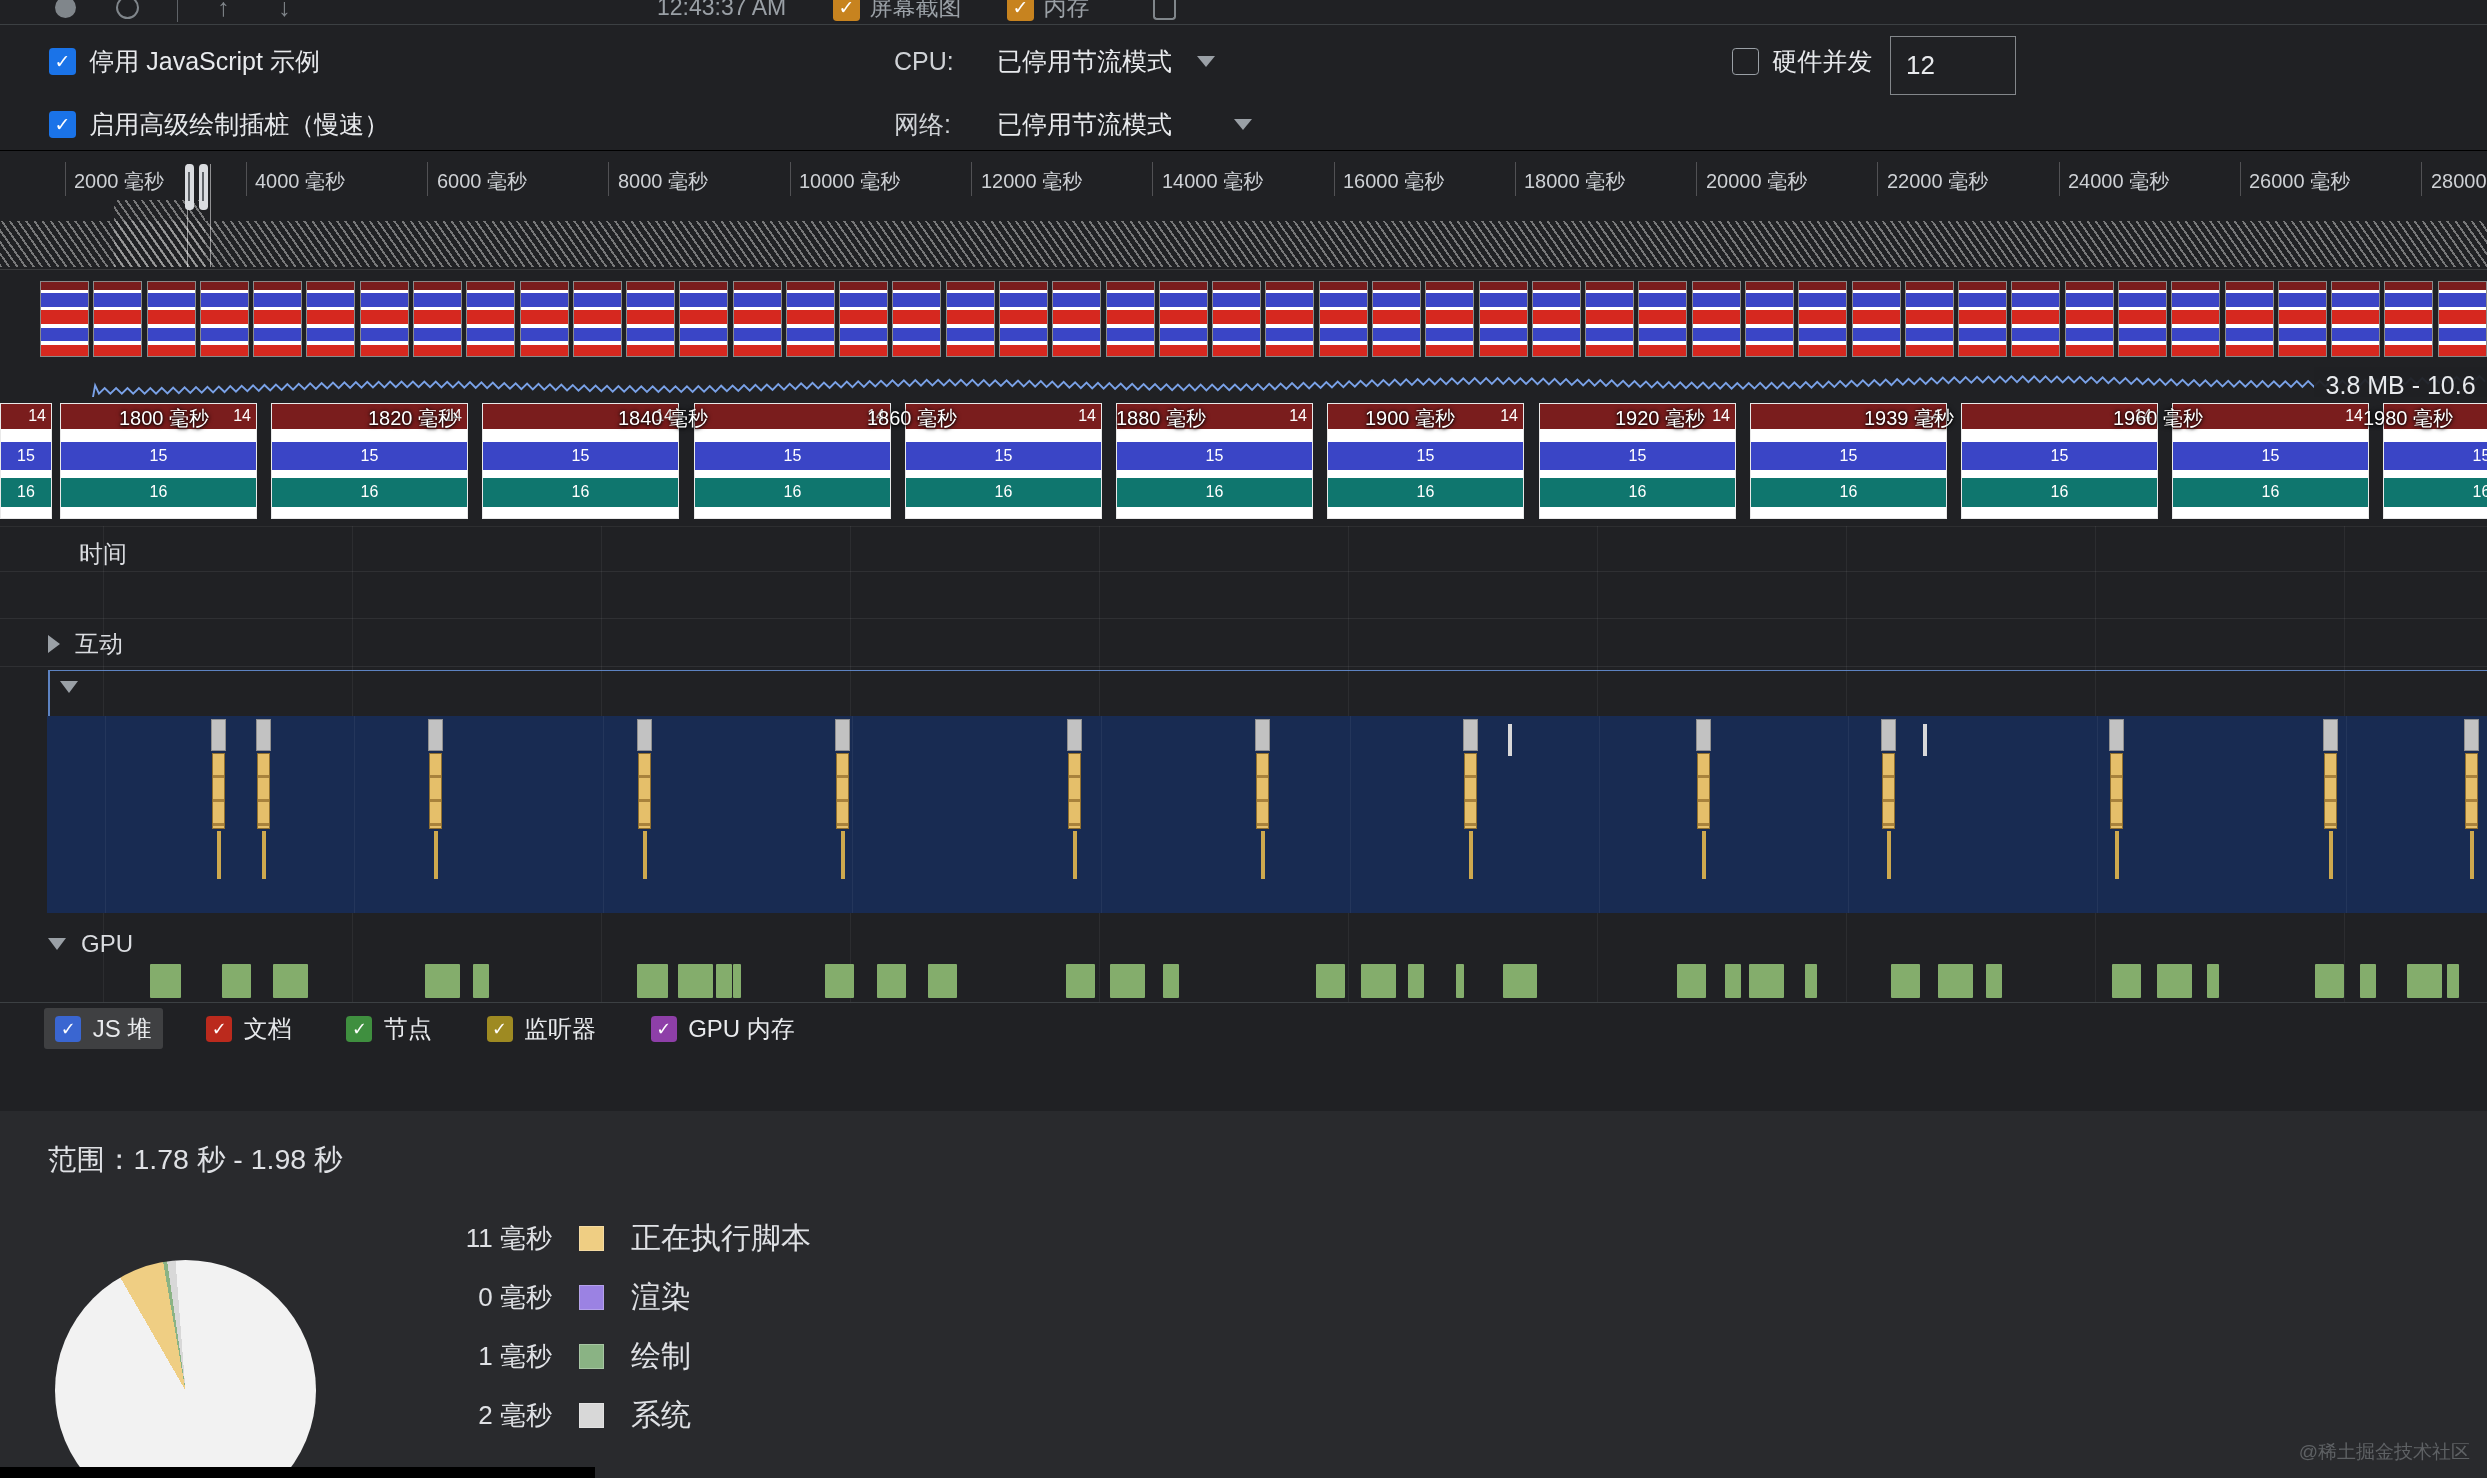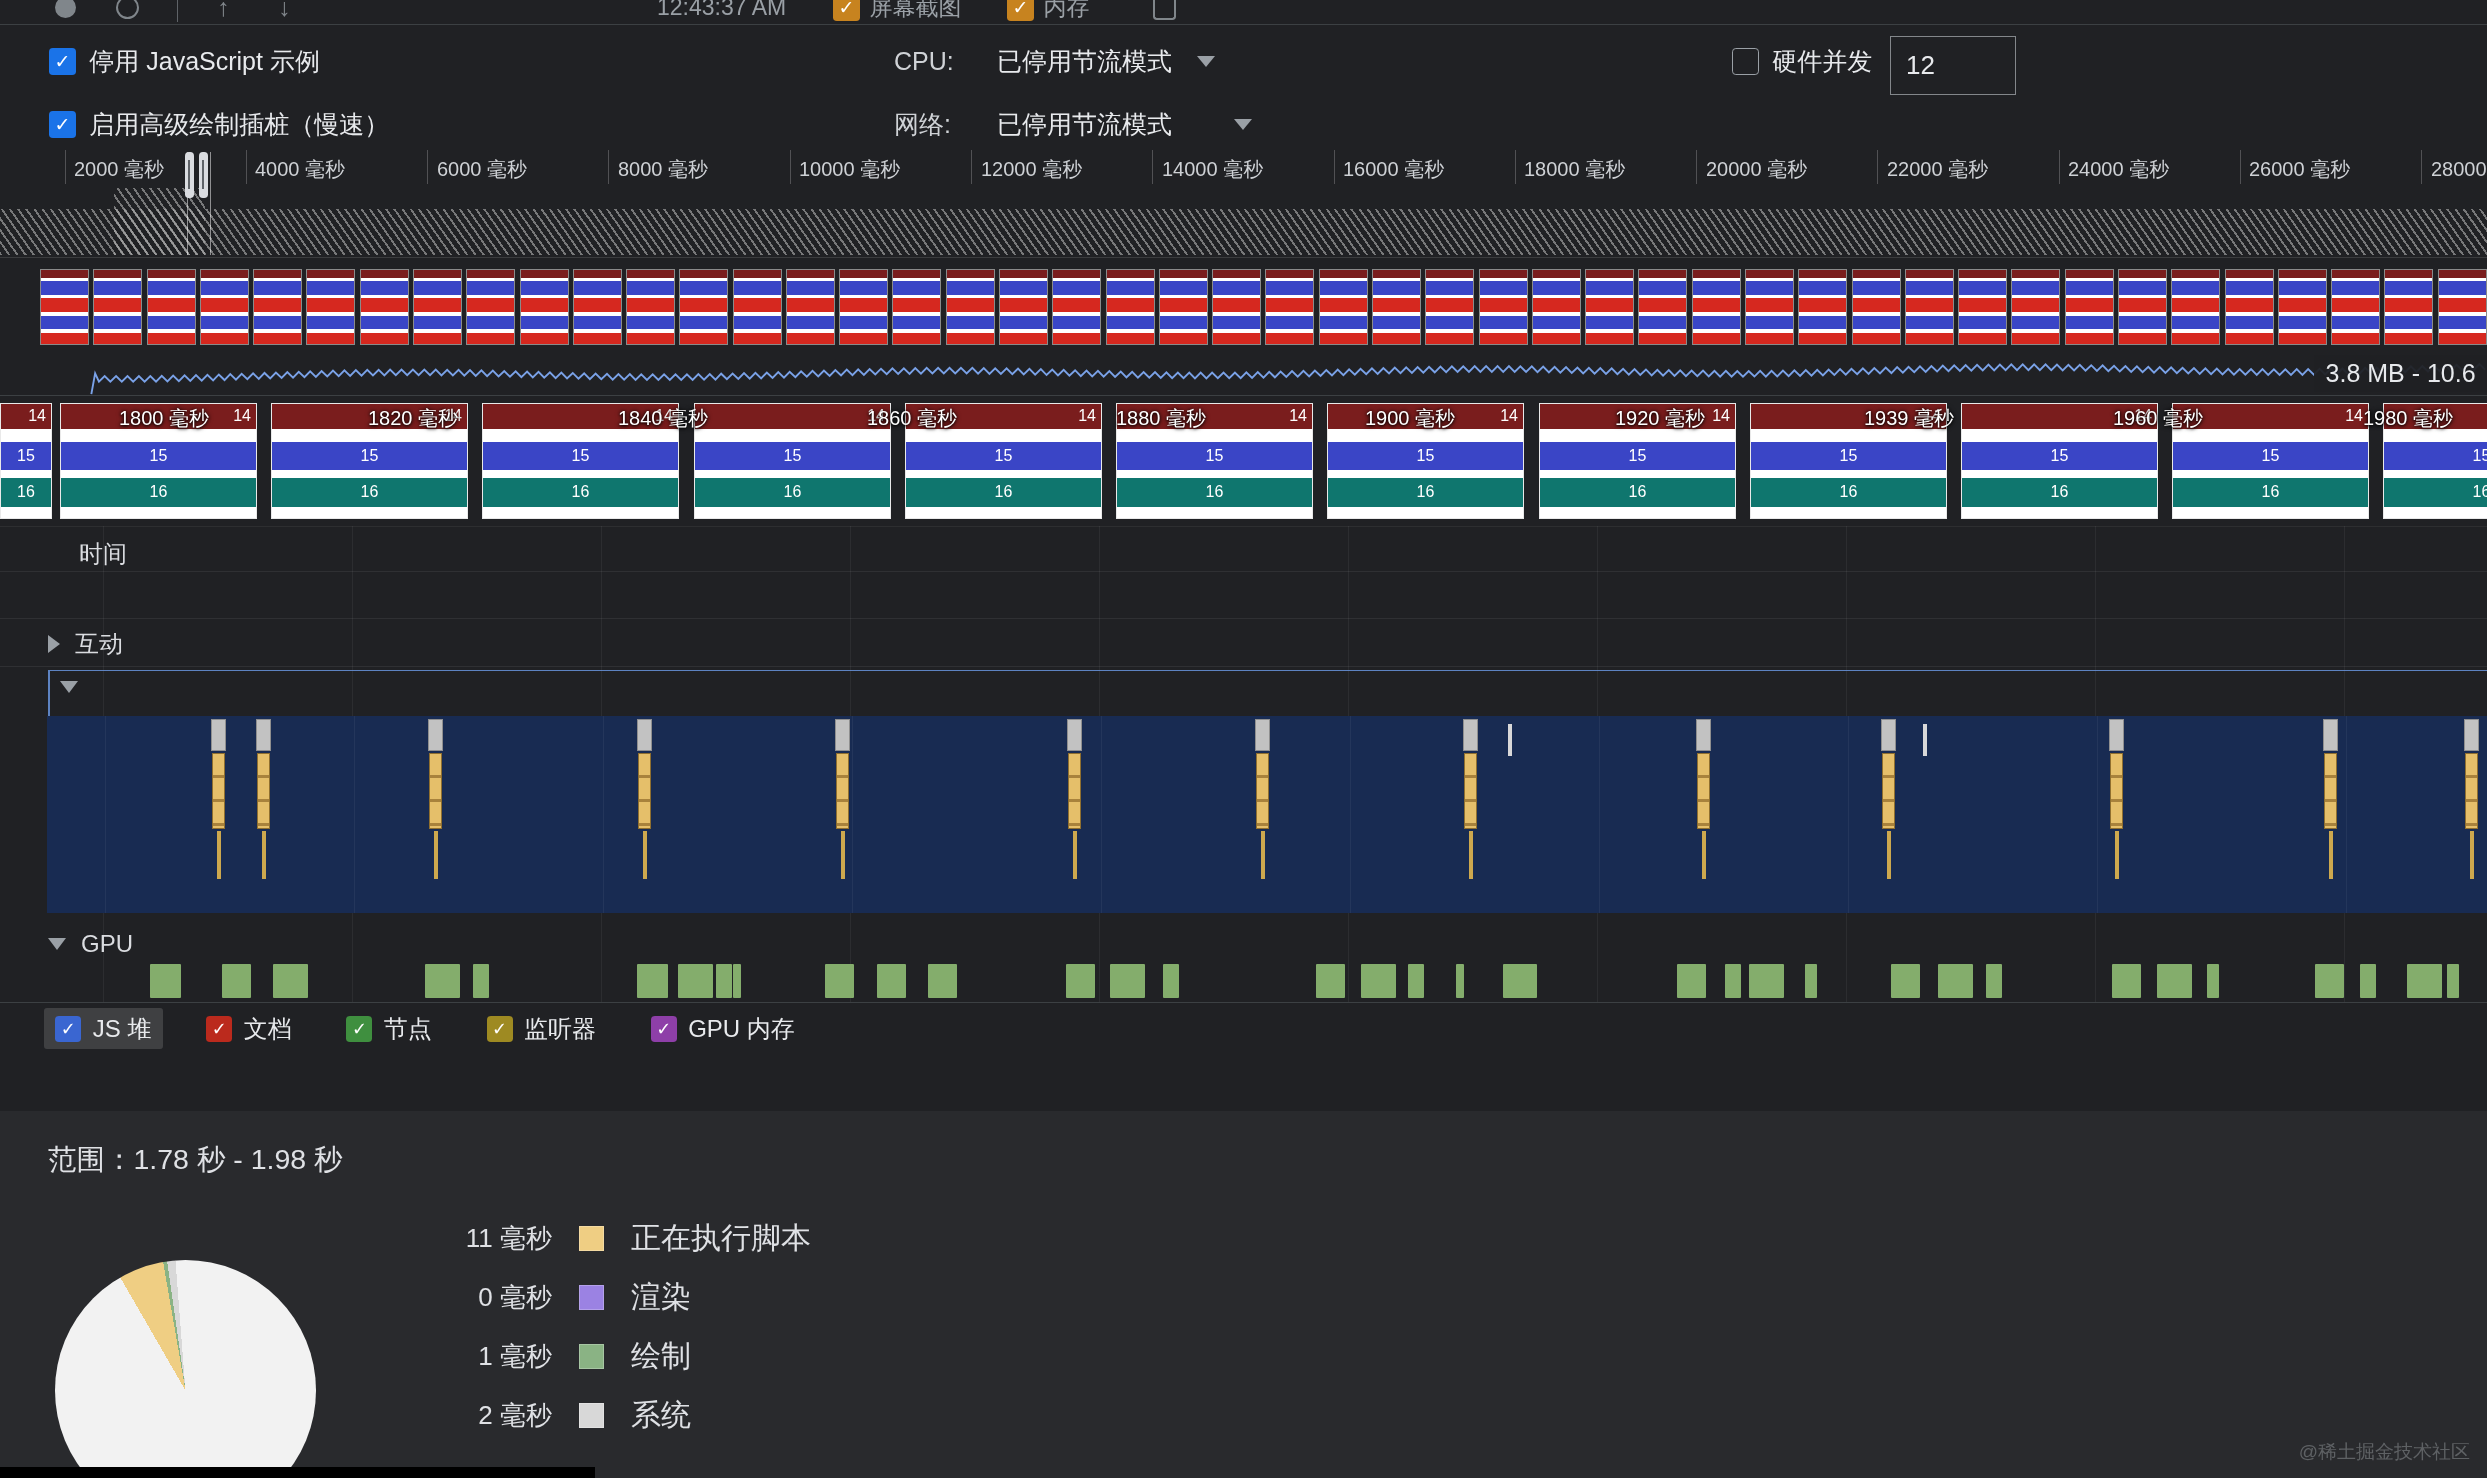--- a/index.html
+++ b/index.html
@@ -29,21 +29,21 @@
     border-bottom:1px solid #000}
   .ctl{position:absolute;display:flex;align-items:center;gap:13.3px;font-size:25px;color:#e8eaed;
     white-space:nowrap;height:42px}
   .caret{width:0;height:0;border-left:9.5px solid transparent;border-right:9.5px solid transparent;
     border-top:11.4px solid #9aa0a6;margin-left:11.4px}
   .caret.far{margin-left:49px}
   .hwc-box{position:absolute;left:1890px;top:10.5px;width:126px;height:59px;border:1.9px solid #83878b;
     background:#202124;color:#e8eaed;font-size:26px;display:flex;align-items:center;padding-left:15px}
 
   
-  .overview{position:absolute;top:150px;left:0;width:100%;height:246px;background:#202124;
+  .overview{position:absolute;top:162px;left:0;width:100%;height:246px;background:#202124;
     border-bottom:1px solid #3c4043;overflow:hidden}
   .ov-ruler{position:absolute;inset:0}
   .ov-lab{position:absolute;top:5.7px;font-size:20px;color:#ced1d5;white-space:nowrap}
   .ov-tick{position:absolute;top:0;width:1px;height:34px;background:rgba(255,255,255,.22)}
   .hatch{background-image:repeating-linear-gradient(55deg,rgba(178,178,178,.6) 0 1.9px,transparent 1.9px 6.7px)}
   .h-band{position:absolute;left:0;right:0;top:59px;height:46px}
   .h-spike{position:absolute;left:114px;width:91px;top:38px;height:67px}
   .hsep-ov{position:absolute;left:0;right:0;top:107px;height:1px;background:rgba(255,255,255,.12)}
   .selline{position:absolute;top:1.9px;width:1px;height:103px;background:rgba(255,255,255,.5)}
   .handle{position:absolute;top:1.9px;width:8.6px;height:46px;background:#dadce0;border-radius:3.8px}

